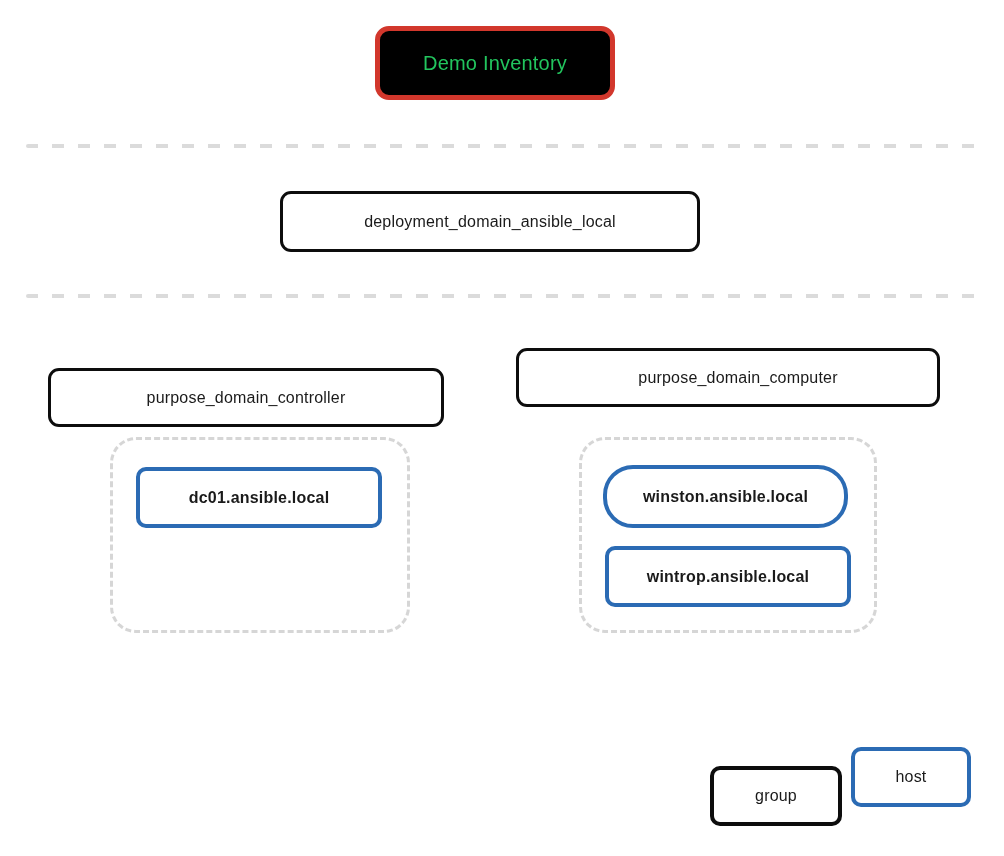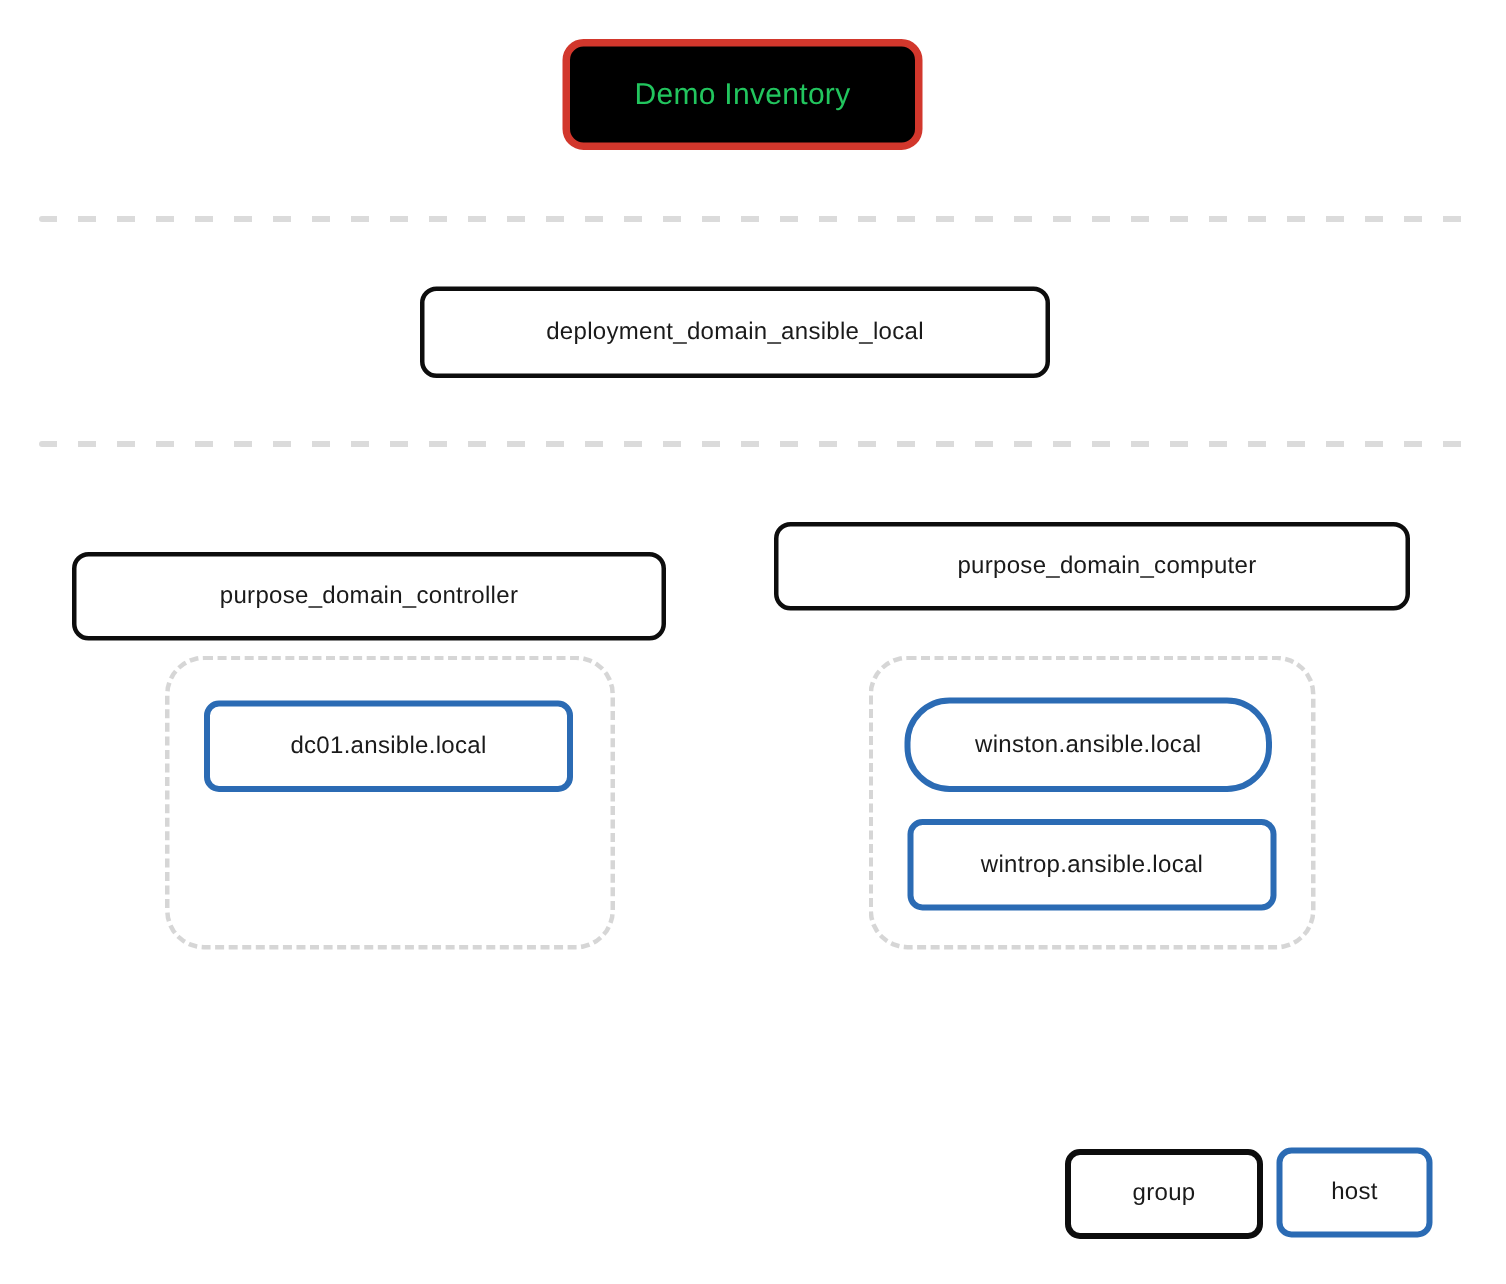--- a/index.html
+++ b/index.html
@@ -56,32 +56,33 @@
     border-radius: 26px;
     background: #ffffff;
     box-sizing: border-box;
   }
   .hc-left  { left: 110px; top: 437px; width: 300px; height: 196px; }
   .hc-right { left: 579px; top: 437px; width: 298px; height: 196px; }
   
   .host-node {
     border: 4px solid #2b6bb4;
     border-radius: 10px;
+    font-weight: bold;
   }
   .h-dc01    { left: 136px; top: 467px; width: 246px; height: 61px; }
   .h-winston { left: 603px; top: 465px; width: 245px; height: 63px; border-radius: 30px; }
   .h-wintrop { left: 605px; top: 546px; width: 246px; height: 61px; }
   
   .legend-group {
     left: 710px; top: 766px; width: 132px; height: 60px;
     border: 4px solid #0d0d0d;
     border-radius: 10px;
   }
   .legend-host {
-    left: 851px; top: 765px; width: 104px; height: 60px;
+    left: 851px; top: 747px; width: 120px; height: 60px;
     border: 4px solid #2b6bb4;
     border-radius: 10px;
   }
 </style>
 </head>
 <body>
 
 <div class="canvas">
 
   <div class="node inventory">Demo Inventory</div>

